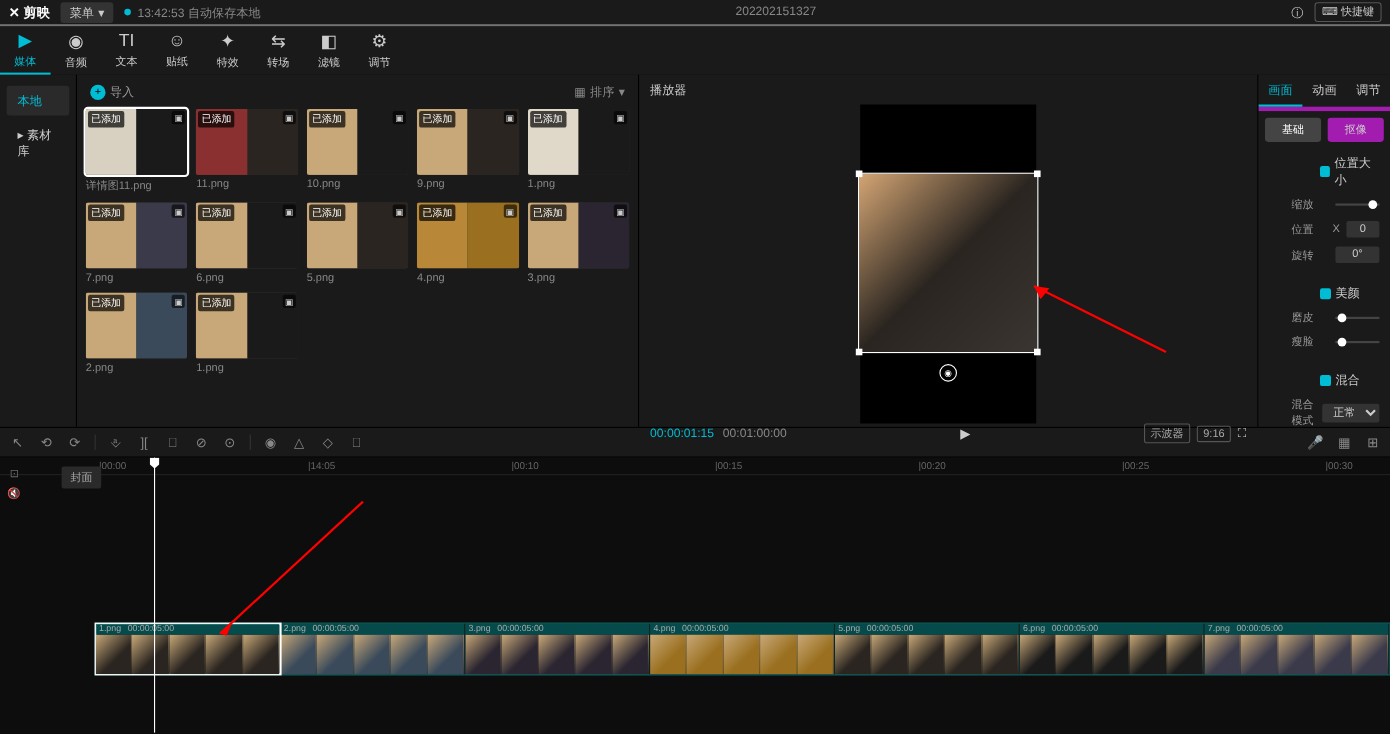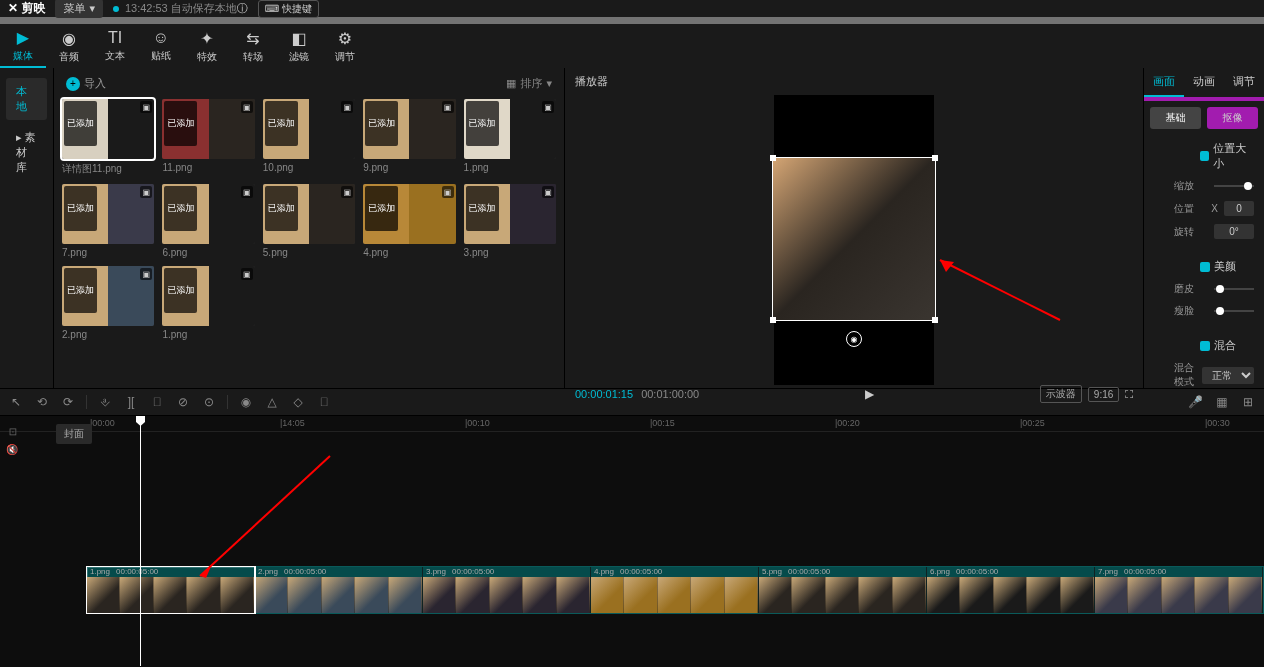--- a/index.html
+++ b/index.html
@@ -1,51 +1,51 @@
 <!DOCTYPE html>
 <html><head>
 <meta charset="utf-8">
 <style>
 * { margin: 0; padding: 0; box-sizing: border-box; font-family: -apple-system, "Microsoft YaHei", sans-serif; }
 body { background: #0d0d0d; color: #ccc; width: 1264px; height: 667px; overflow: hidden; font-size: 11px; }
 
 
-.titlebar { height: 24px; background: #1a1a1a; display: flex; align-items: center; padding: 0 8px; border-bottom: 7px solid #737373; }
+.titlebar { height: 24px; background: #1a1a1a; display: flex; align-items: center; padding: 0 8px; border-bottom: 2px solid #737373; }
 .titlebar .logo { font-weight: bold; color: #fff; margin-right: 10px; font-size: 12px; }
 .titlebar .menu-btn { background: #333; padding: 2px 8px; border-radius: 3px; margin-right: 10px; display: flex; align-items: center; gap: 4px; }
 .titlebar .save-dot { width: 6px; height: 6px; border-radius: 50%; background: #00bcd4; margin-right: 6px; }
 .titlebar .save-text { color: #888; font-size: 11px; }
 .titlebar .center { flex: 1; text-align: center; color: #888; }
 .titlebar .right { display: flex; align-items: center; gap: 10px; }
 .titlebar .shortcut-btn { border: 1px solid #555; padding: 1px 6px; border-radius: 3px; font-size: 10px; }
 
 
 .toolbar { height: 44px; background: #1a1a1a; display: flex; align-items: stretch; }
 .tool-item { width: 46px; display: flex; flex-direction: column; align-items: center; justify-content: center; gap: 2px; cursor: pointer; }
 .tool-item.active { color: #00bcd4; border-bottom: 2px solid #00bcd4; }
 .tool-item .icon { font-size: 16px; }
 .tool-item .label { font-size: 10px; }
 
 
 .main { display: flex; height: 320px; }
-.left-sidebar { width: 54px; background: #1a1a1a; border-right: 1px solid #000; padding-top: 6px; }
+.left-sidebar { width: 70px; background: #1a1a1a; border-right: 1px solid #000; padding-top: 6px; }
 .sidebar-btn { padding: 6px 10px; margin: 4px 6px; border-radius: 3px; cursor: pointer; font-size: 11px; }
 .sidebar-btn.active { background: #2a2a2a; color: #00bcd4; }
 
 .media-panel { flex: 0 0 510px; background: #1a1a1a; padding: 8px; overflow: auto; }
 .media-header { display: flex; justify-content: space-between; align-items: center; margin-bottom: 8px; padding: 0 4px; }
 .import-btn { display: flex; align-items: center; gap: 4px; color: #999; cursor: pointer; }
 .import-btn .plus { width: 14px; height: 14px; border-radius: 50%; background: #00bcd4; color: #000; display: flex; align-items: center; justify-content: center; font-size: 10px; }
 .sort-btn { color: #888; font-size: 11px; display: flex; align-items: center; gap: 4px; }
 
 .thumb-grid { display: grid; grid-template-columns: repeat(5, 1fr); gap: 8px; }
 .thumb { position: relative; }
 .thumb-img { width: 100%; height: 60px; background: #333; border-radius: 2px; position: relative; overflow: hidden; }
 .thumb-img.selected { outline: 2px solid #fff; }
-.thumb-badge { position: absolute; top: 2px; left: 2px; background: rgba(0,0,0,0.7); color: #fff; font-size: 9px; padding: 16px 3px; border-radius: 2px; }
+.thumb-badge { position: absolute; top: 2px; left: 2px; background: rgba(0,0,0,0.7); color: #fff; font-size: 9px; padding: 1px 3px; border-radius: 2px; }
 .thumb-icon { position: absolute; top: 2px; right: 2px; width: 12px; height: 12px; background: rgba(0,0,0,0.6); border-radius: 2px; display: flex; align-items: center; justify-content: center; font-size: 8px; }
 .thumb-label { font-size: 10px; color: #888; margin-top: 3px; }
 .thumb-fill { width: 100%; height: 100%; display: flex; }
 .thumb-fill .half { flex: 1; }
 
 
 .preview { flex: 1; background: #1a1a1a; border-left: 1px solid #000; border-right: 1px solid #000; display: flex; flex-direction: column; }
 .preview-header { padding: 6px 10px; font-size: 11px; color: #ccc; }
 .preview-canvas { flex: 1; display: flex; align-items: center; justify-content: center; position: relative; }
 .canvas-black { width: 160px; height: 290px; background: #000; position: relative; }
@@ -112,20 +112,21 @@
 <div class="titlebar">
   <span class="logo">✕ 剪映</span>
   <span class="menu-btn">
     <span>菜单</span>
       <span>▾</span>
   </span>
   <span class="save-dot"></span>
   <span class="save-text">
     <span>13:42:53</span> <span>自动保存本地</span>
   </span>
+  <span class="center">202202151327</span>
   <span class="right">
     <span>ⓘ</span>
     <span class="shortcut-btn">
       <span>⌨ </span><span>快捷键</span>
     </span>
   </span>
 </div>
 
 <div class="toolbar" id="toolbar">
     <div class="tool-item active">

